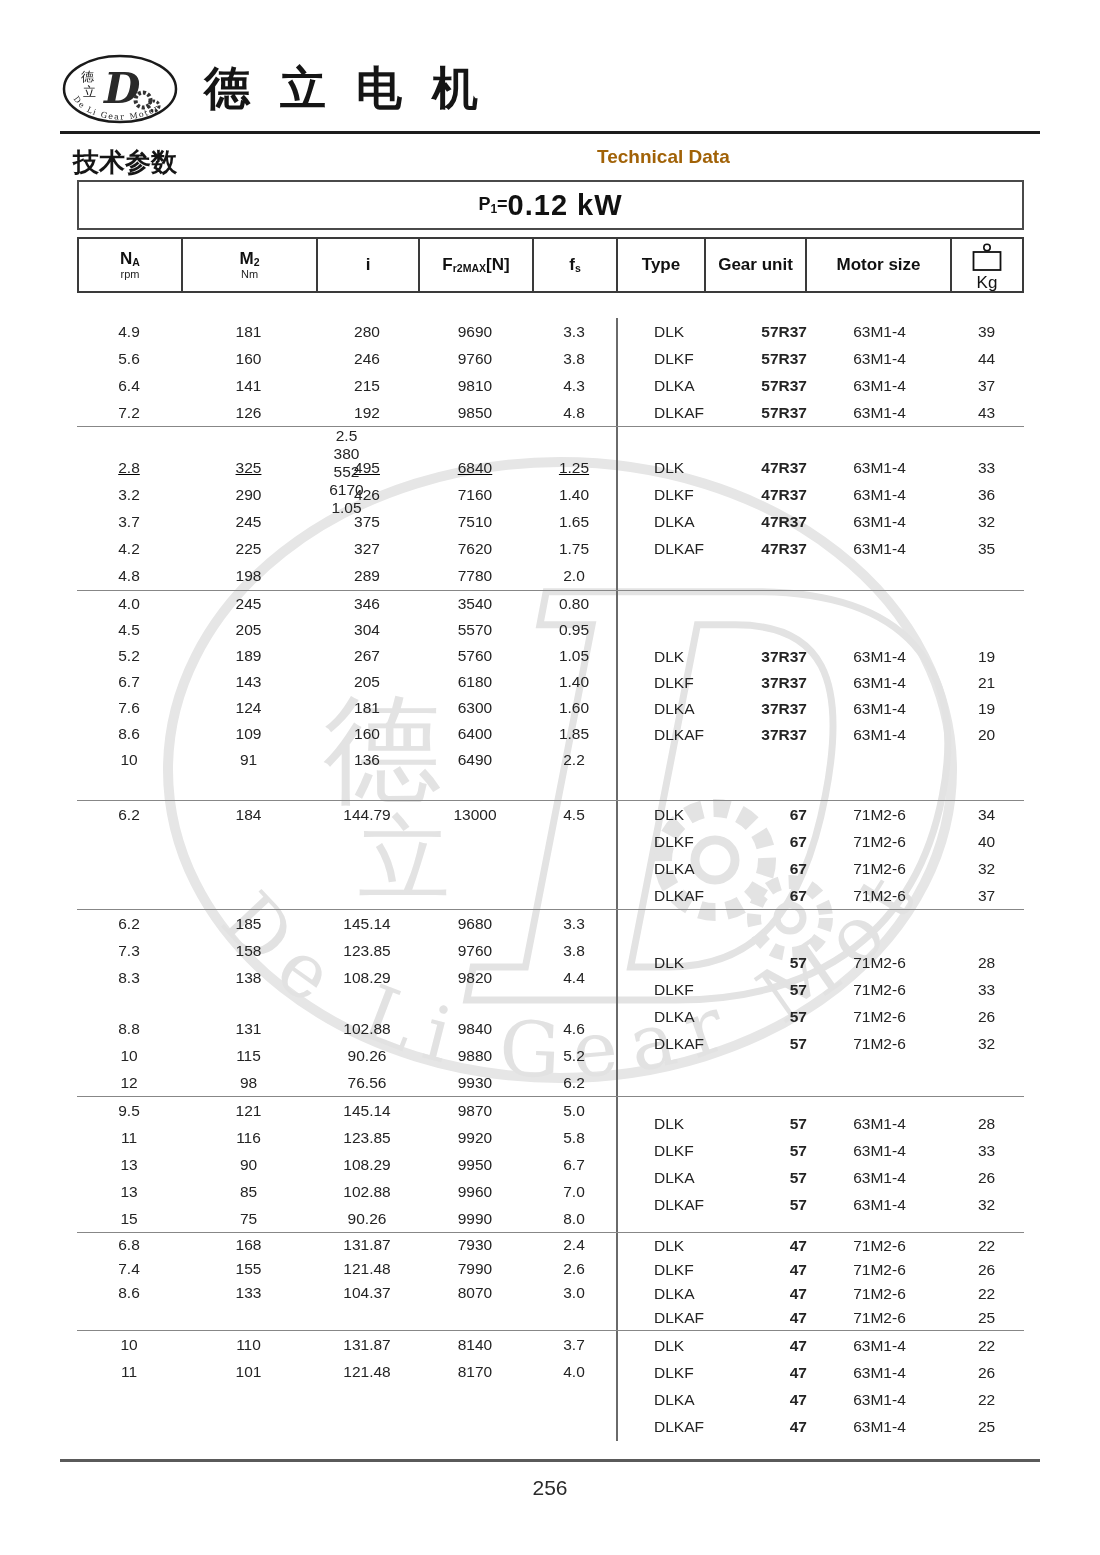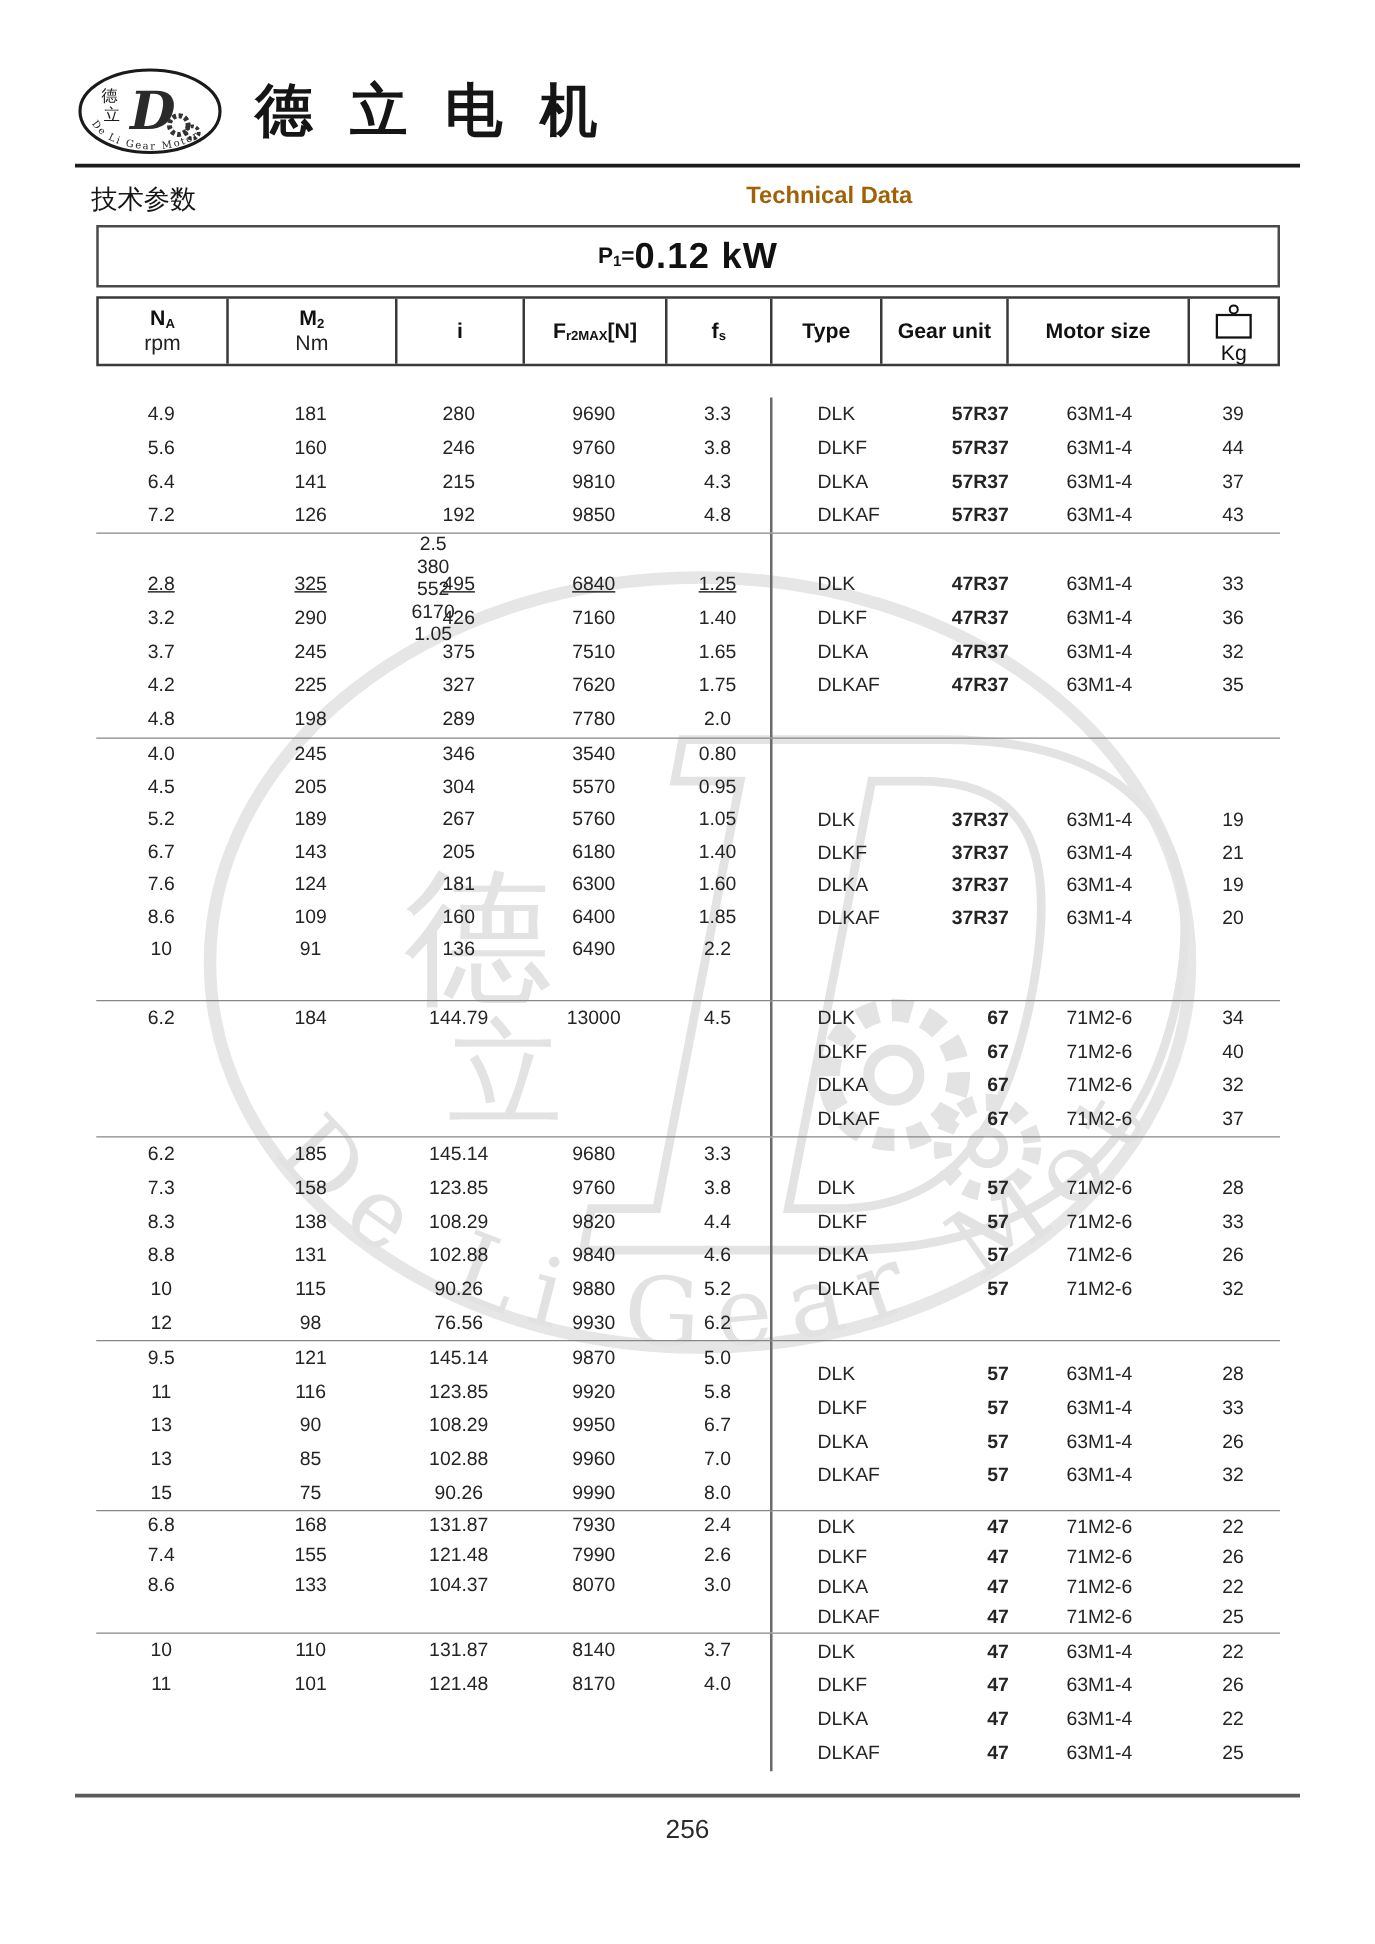--- a/index.html
+++ b/index.html
@@ -13,41 +13,41 @@
   .content { position:relative; z-index:1; }
 
   
   .brand-row { display:flex; align-items:center; padding:0 60px; margin-top:50px; height:78px; }
   .brand-name { font-family:"DejaVu Serif","Liberation Serif",serif; font-weight:bold;
                 font-size:46px; letter-spacing:30px; color:#151515; margin-left:24px; white-space:nowrap; }
   .top-rule { height:3px; background:#1c1c1c; margin:3px 60px 0 60px; }
 
   
   .section-row { position:relative; margin:11px 60px 0 60px; height:26px; }
-  .sec-cn { position:absolute; left:13px; top:0; font-size:21px; font-weight:normal; color:#151515; }
+  .sec-cn { position:absolute; left:13px; top:0; font-size:26px; font-weight:bold; color:#151515; }
   .sec-en { position:absolute; left:517px; top:1px; font-size:19px; font-weight:bold; color:#a16207;margin-left:20px; }
 
   
   .title-box { margin:9px 0 0 77px; width:947px; height:50px; border:2px solid #4a4a4a;
                display:flex; align-items:center; justify-content:center; color:#111; background:transparent; }
   .p-small { font-size:18px; font-weight:bold; }
   .p-small sub { font-size:12px; font-weight:bold; vertical-align:-3px; }
   .p-big { font-size:29px; font-weight:bold; letter-spacing:1px; }
 
   
   .header-box { margin:7px 0 0 77px; width:947px; height:56px; border:2px solid #3a3a3a;
                 display:flex; background:transparent; }
   .hcell { border-right:2px solid #3a3a3a; display:flex; flex-direction:column;
            justify-content:center; align-items:center; }
   .hcell:last-child { border-right:none; }
   .hw1{width:104px}.hw2{width:135px}.hw3{width:102px}.hw4{width:114px}.hw5{width:84px}
   .hw6{width:88px}.hw7{width:101px}.hw8{width:145px}.hw9{flex:1}
   .hmain { font-weight:bold; font-size:17px; color:#111; line-height:1.15; white-space:nowrap; }
   .hmain sub { font-size:10.5px; font-weight:bold; vertical-align:-2px; }
-  .hunit { font-size:17px; color:#222; line-height:1.15; }
+  .hunit { font-size:11px; color:#222; line-height:1.15; }
   .kg-cell { justify-content:flex-start; padding-top:4px; }
   .kg-label { font-size:17px; color:#111; line-height:1; margin-top:1px; }
 
   
   .groups { margin:25px 0 0 77px; width:947px; }
   .group { display:flex; border-bottom:1px solid #878787; }
   .group:last-child { border-bottom:none; }
   .g-left  { width:539px; display:flex; flex-direction:column; }
   .g-right { width:408px; border-left:2px solid #6a6a6a; display:flex; flex-direction:column; justify-content:center; }
   .lrow,.rrow { display:flex; align-items:center; }
@@ -415,21 +415,21 @@
               <div class="lcell c3">9760</div>
               <div class="lcell c4">3.8</div>
             </div>
             <div class="lrow" style="height: 27px;">
               <div class="lcell c0">8.3</div>
               <div class="lcell c1">138</div>
               <div class="lcell c2">108.29</div>
               <div class="lcell c3">9820</div>
               <div class="lcell c4">4.4</div>
             </div>
-            <div class="lrow" style="height: 27px;">
+            <div class="lrow" style="height: 27px; margin-top: 24px;">
               <div class="lcell c0">8.8</div>
               <div class="lcell c1">131</div>
               <div class="lcell c2">102.88</div>
               <div class="lcell c3">9840</div>
               <div class="lcell c4">4.6</div>
             </div>
             <div class="lrow" style="height: 27px;">
               <div class="lcell c0">10</div>
               <div class="lcell c1">115</div>
               <div class="lcell c2">90.26</div>

